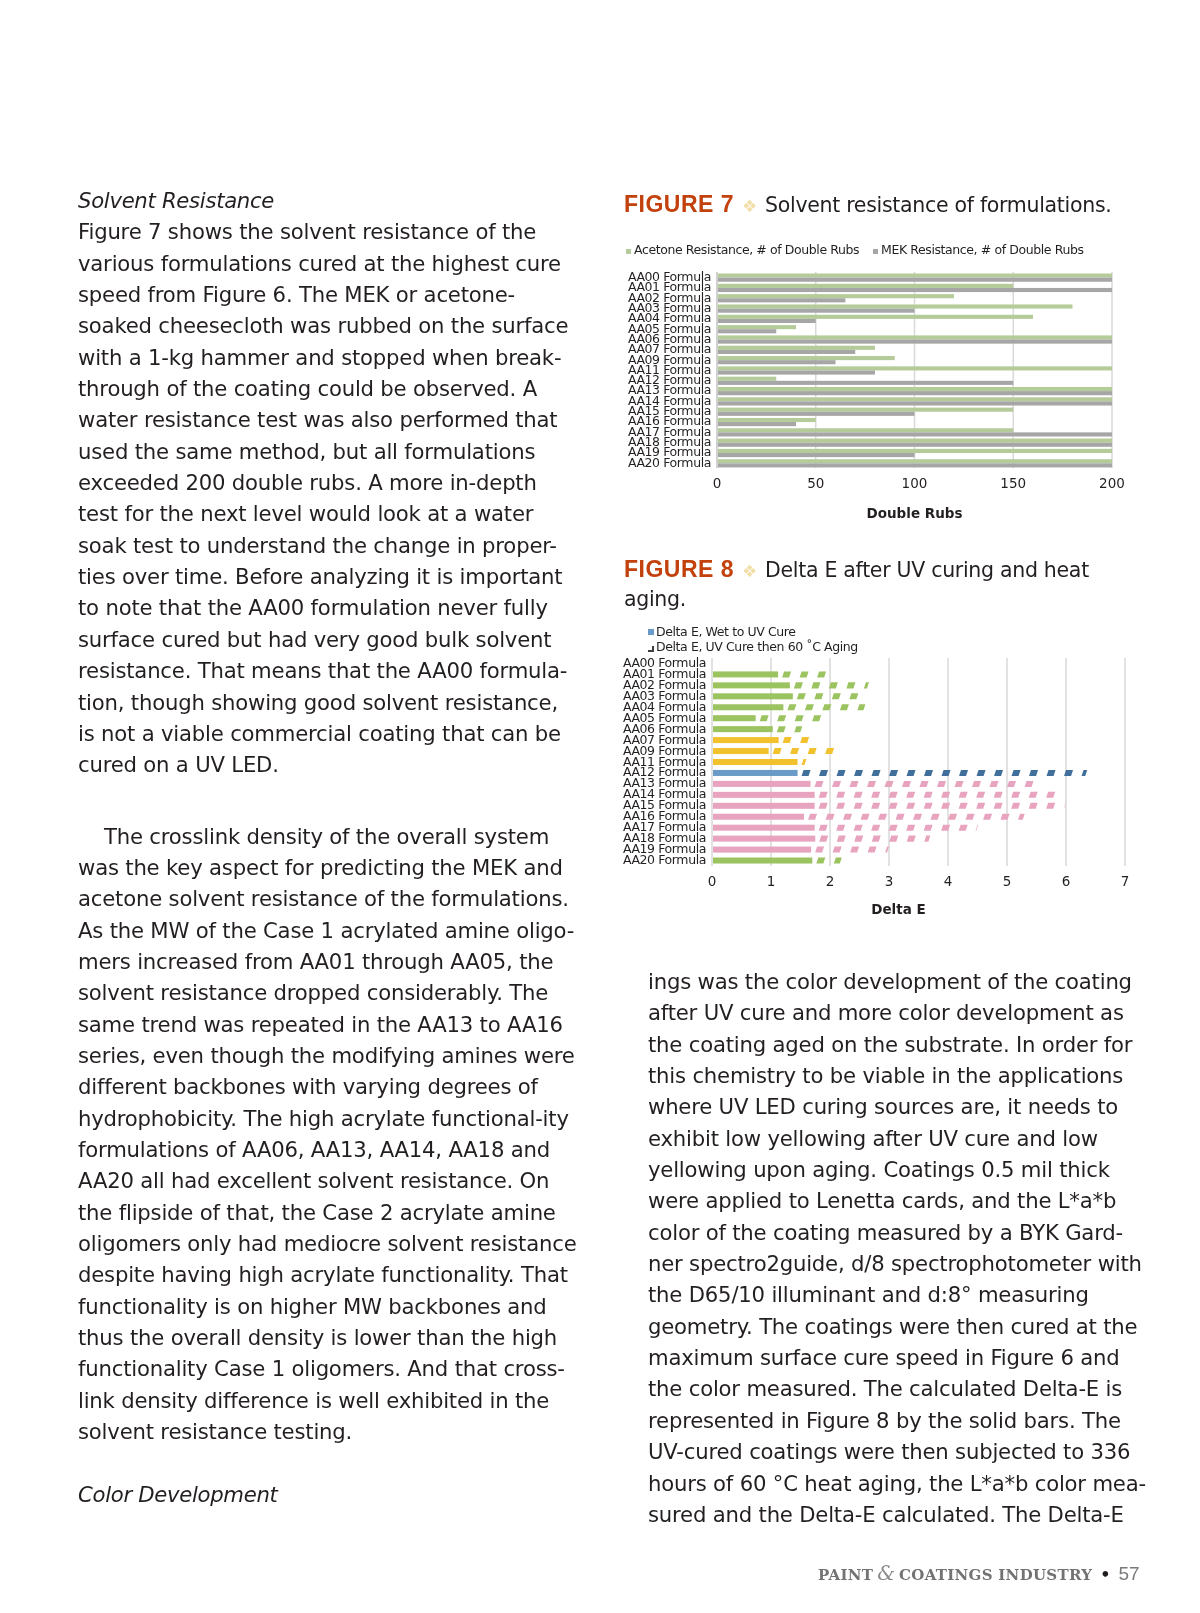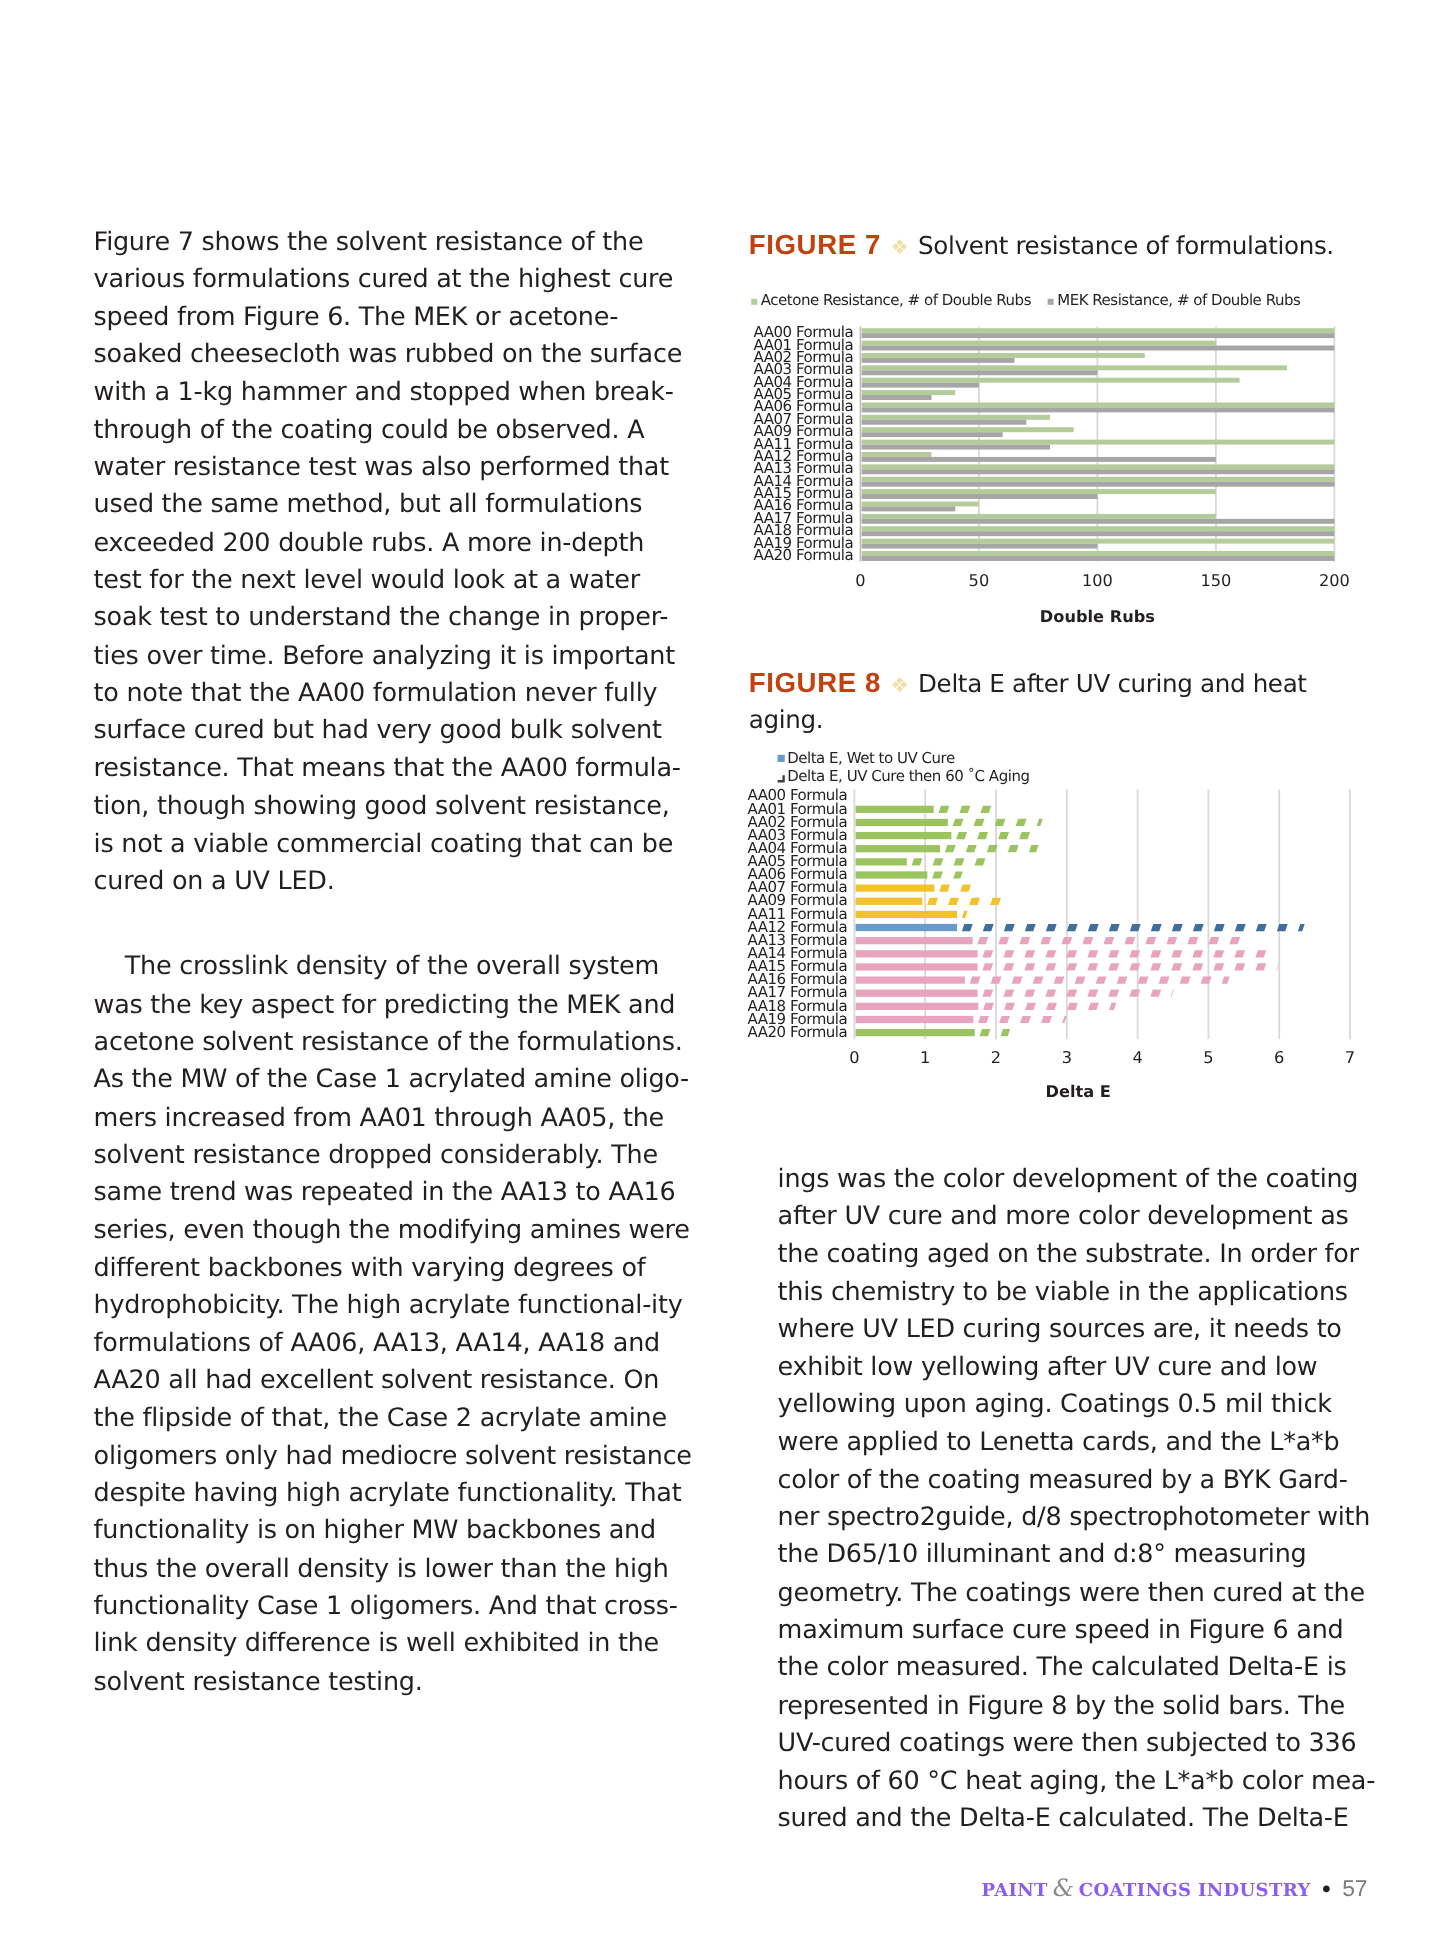--- a/index.html
+++ b/index.html
@@ -13,32 +13,34 @@
   .col .indent { text-indent: 26px; margin-top: 40px; }
   .col .gap { height: 31.35px; }
   .fig-title { position: absolute; left: 624px; font-size: 20.5px; line-height: 28px; color: #231f20; width: 520px; letter-spacing: -0.3px; }
   .fig-title .num { font-family: "Liberation Sans", sans-serif; font-weight: bold; font-size: 23px; color: #c2410c; letter-spacing: 0.5px; }
   .fig-title .dia { color: #f2dfa8; font-size: 17px; margin: 0 8px; }
   .fig7-title { top: 190px; }
   .fig8-title { top: 555px; }
   svg text { font-family: "DejaVu Sans", sans-serif; }
   .chart { position: absolute; left: 0; top: 0; }
   .footer { position: absolute; left: 818px; top: 1561px; font-size: 16px; white-space: nowrap; }
-  .footer .mag { font-family: "DejaVu Serif", serif; font-weight: bold; font-size: 15px; color: #8b5cf6; letter-spacing: 0.3px; }
+  .footer .mag { font-family: "DejaVu Serif", serif; font-weight: bold; font-size: 15px; color: #737373; letter-spacing: 0.3px; }
   .footer .amp { font-family: "DejaVu Serif", serif; font-style: italic; color: #8a8a8a; font-size: 20px; margin: 0 4px; }
   .footer .bullet { margin: 0 8px; font-weight: bold; }
   .footer .page { font-family: "Liberation Sans", sans-serif; font-weight: normal; font-size: 19px; color: #7a7a7a; }
 </style>
 </head>
 <body>
 
 <div class="col col-left">
+  <p class="sub">Solvent Resistance</p>
   <p>Figure 7 shows the solvent resistance of the various formulations cured at the highest cure speed from Figure 6. The MEK or acetone-soaked cheesecloth was rubbed on the surface with a 1-kg hammer and stopped when break-through of the coating could be observed. A water resistance test was also performed that used the same method, but all formulations exceeded 200 double rubs. A more in-depth test for the next level would look at a water soak test to understand the change in proper-ties over time. Before analyzing it is important to note that the AA00 formulation never fully surface cured but had very good bulk solvent resistance. That means that the AA00 formula-tion, though showing good solvent resistance, is not a viable commercial coating that can be cured on a UV LED.</p>
   <p class="indent">The crosslink density of the overall system was the key aspect for predicting the MEK and acetone solvent resistance of the formulations. As the MW of the Case 1 acrylated amine oligo-mers increased from AA01 through AA05, the solvent resistance dropped considerably. The same trend was repeated in the AA13 to AA16 series, even though the modifying amines were different backbones with varying degrees of hydrophobicity. The high acrylate functional-ity formulations of AA06, AA13, AA14, AA18 and AA20 all had excellent solvent resistance. On the flipside of that, the Case 2 acrylate amine oligomers only had mediocre solvent resistance despite having high acrylate functionality. That functionality is on higher MW backbones and thus the overall density is lower than the high functionality Case 1 oligomers. And that cross-link density difference is well exhibited in the solvent resistance testing.</p>
   <div class="gap"></div>
+  <p class="sub">Color Development</p>
 </div>
 
 <div class="fig-title fig7-title">
   <span class="num">FIGURE 7</span><span class="dia">❖</span><span>Solvent resistance of formulations.</span>
 </div>
 
 <div class="fig-title fig8-title">
   <span class="num">FIGURE 8</span><span class="dia">❖</span><span>Delta E after UV curing and heat aging.</span>
 </div>
 

